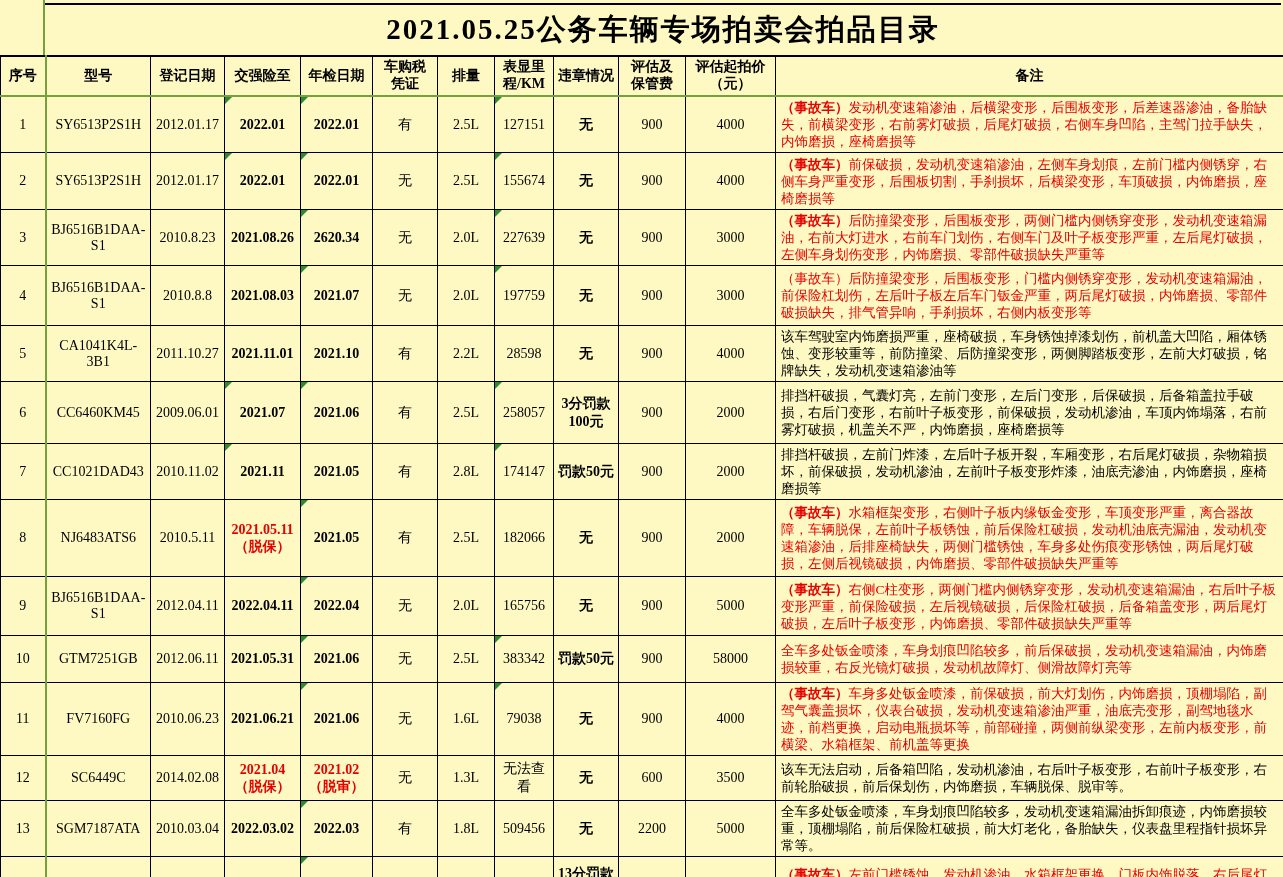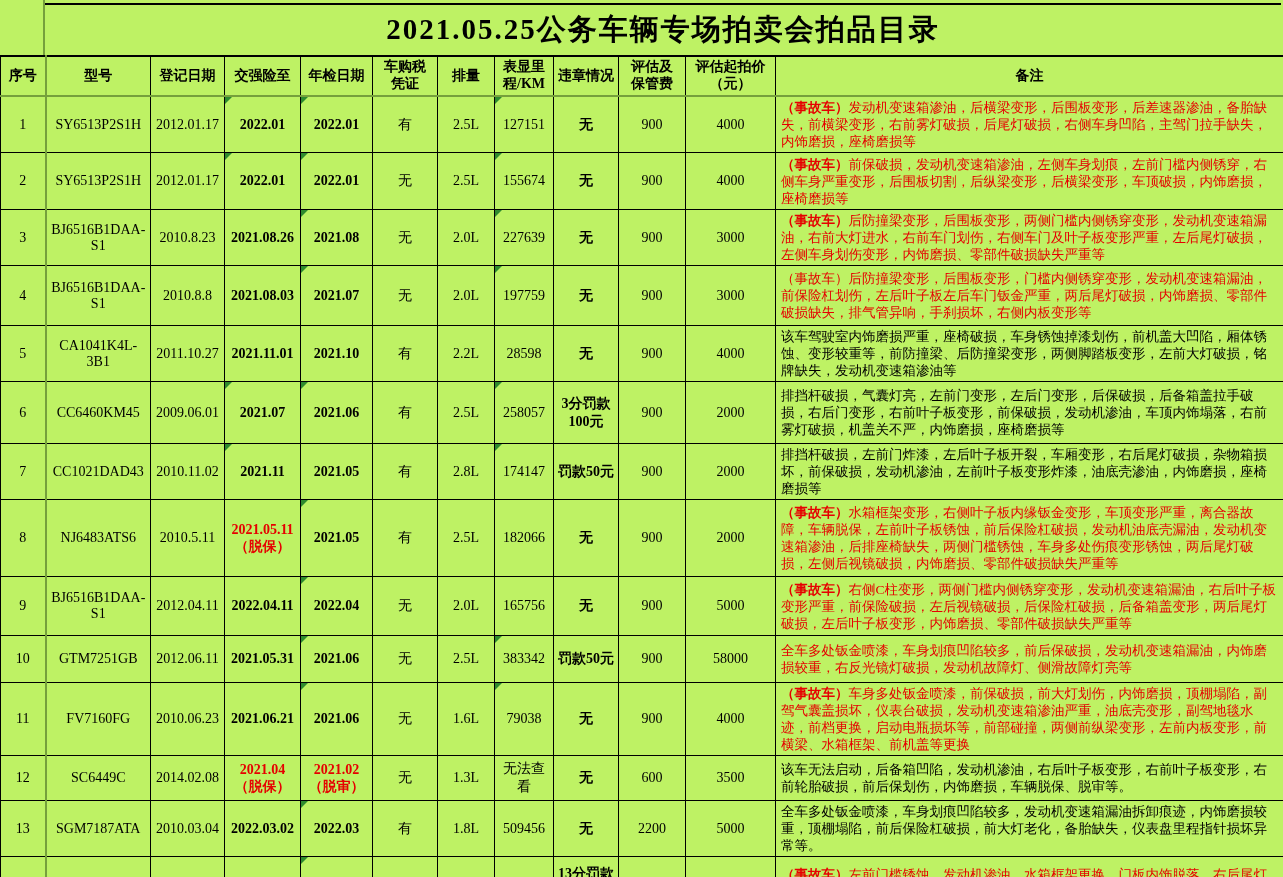--- a/index.html
+++ b/index.html
@@ -1,17 +1,17 @@
 <!DOCTYPE html>
 <html><head>
 <meta charset="utf-8">
 <style>
   html,body { margin:0; padding:0; background:#fff; }
   .canvas {
-    position:relative; width:1283px; height:877px; background:#bef264;
+    position:relative; width:1283px; height:877px; background:#fef9c3;
     font-family:"Liberation Serif","DejaVu Serif",serif; color:#000;
     overflow:hidden;
   }
   .green-vline { position:absolute; left:43px; top:0; width:2px; height:56px; background:#76a03c; }
   .title {
     position:absolute; left:45px; top:3px; width:1236px; height:52px;
     border-top:2px solid #000; box-sizing:border-box;
     display:flex; align-items:center; justify-content:center;
     font-weight:bold; font-size:29px; letter-spacing:2px;
   }
@@ -103,28 +103,28 @@
           <td><span>SY6513P2S1H</span></td>
           <td><span>2012.01.17</span></td>
           <td class="pre"><span>2022.01</span><span class="tri"></span></td>
           <td class="pre"><span>2022.01</span><span class="tri"></span></td>
           <td><span>无</span></td>
           <td><span>2.5L</span></td>
           <td><span>155674</span><span class="tri"></span></td>
           <td class="pre"><span>无</span></td>
           <td><span>900</span></td>
           <td><span>4000</span></td>
-          <td class="remark red"><b>（事故车）</b><span>前保破损，发动机变速箱渗油，左侧车身划痕，左前门槛内侧锈穿，右侧车身严重变形，后围板切割，后纵梁变形，后横梁变形，车顶破损，内饰磨损，座椅磨损等</span></td>
+          <td class="remark red"><b>（事故车）</b><span>前保破损，发动机变速箱渗油，左侧车身划痕，左前门槛内侧锈穿，右侧车身严重变形，后围板切割，手刹损坏，后横梁变形，车顶破损，内饰磨损，座椅磨损等</span></td>
         </tr>
         <tr style="height: 52px;">
           <td class="gr"><span>3</span></td>
           <td><span>BJ6516B1DAA-S1</span></td>
           <td><span>2010.8.23</span></td>
           <td class="pre"><span>2021.08.26</span></td>
-          <td class="pre"><span>2021.08</span><span class="tri"></span></td>
+          <td class="pre"><span>2620.34</span><span class="tri"></span></td>
           <td><span>无</span></td>
           <td><span>2.0L</span></td>
           <td><span>227639</span><span class="tri"></span></td>
           <td class="pre"><span>无</span></td>
           <td><span>900</span></td>
           <td><span>3000</span></td>
           <td class="remark red"><b>（事故车）</b><span>后防撞梁变形，后围板变形，两侧门槛内侧锈穿变形，发动机变速箱漏油，右前大灯进水，右前车门划伤，右侧车门及叶子板变形严重，左后尾灯破损，左侧车身划伤变形，内饰磨损、零部件破损缺失严重等</span></td>
         </tr>
         <tr style="height: 60px;">
           <td class="gr"><span>4</span></td>

